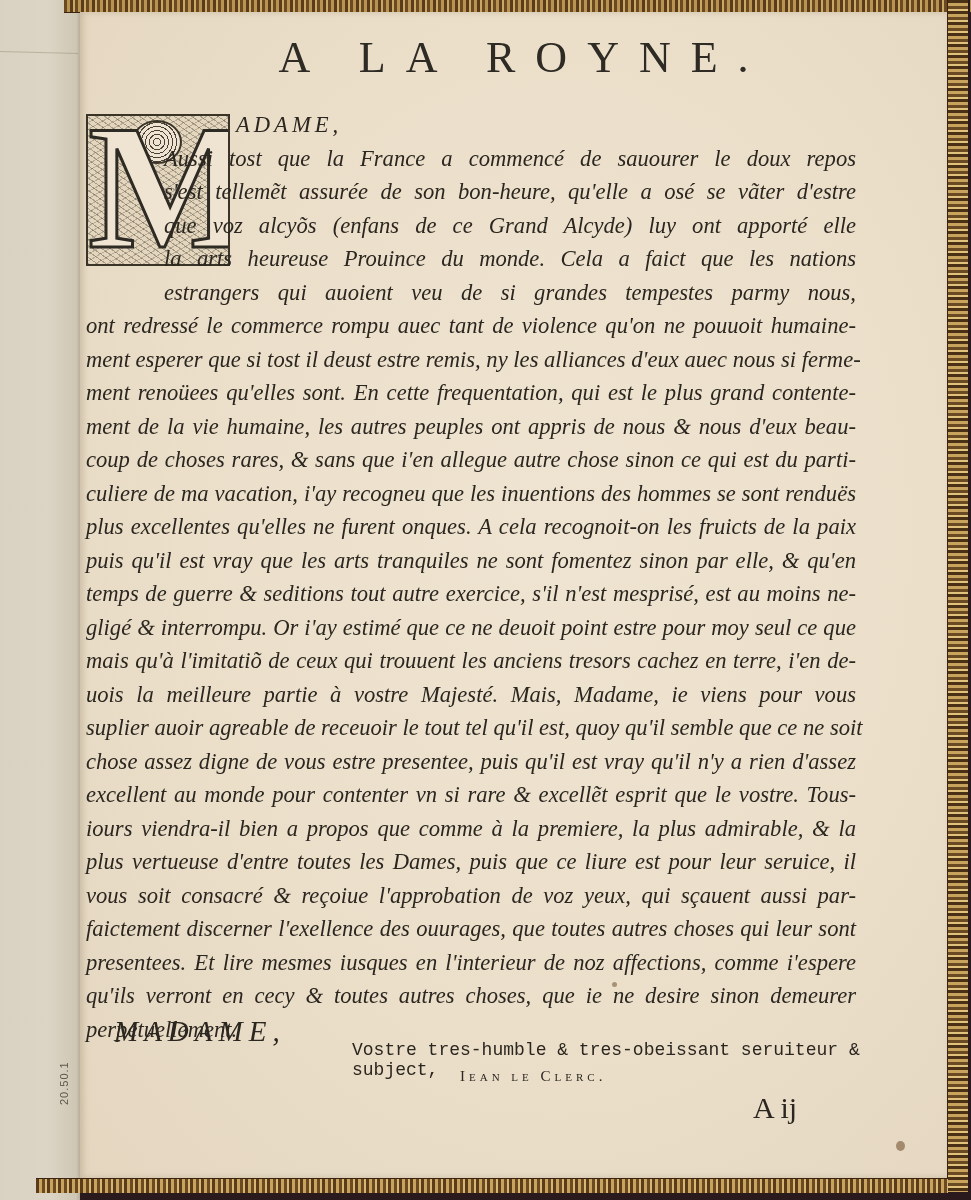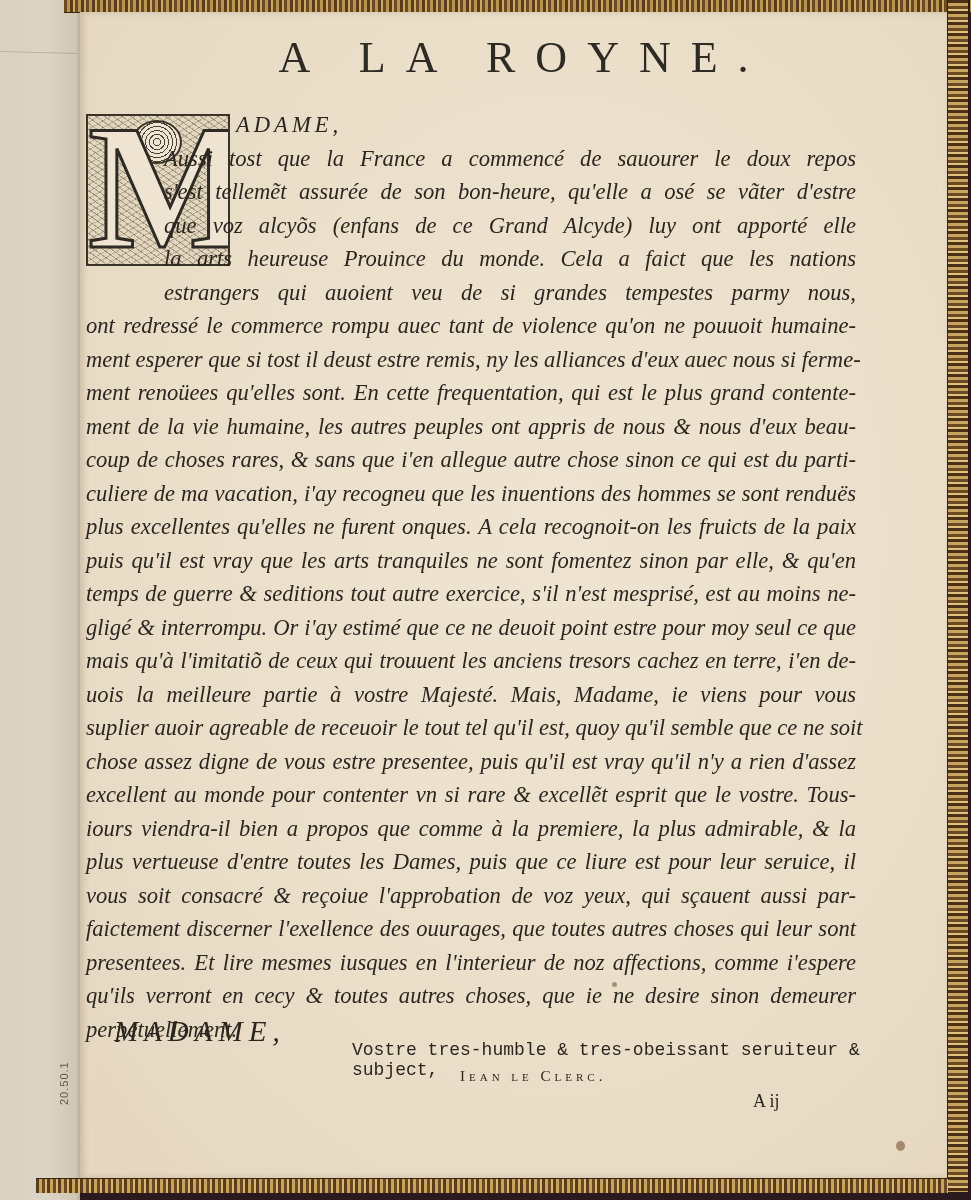--- a/index.html
+++ b/index.html
@@ -87,21 +87,21 @@
     position: absolute; left: 272px; top: 1028px;
     font-family: Liberation Mono, monospace; font-size: 18px; color: #2b261f;
   }
   .signature-name {
     position: absolute; left: 380px; top: 1056px;
     font-family: "Liberation Serif", serif; font-size: 15px; letter-spacing: 4px; color: #2b261f;
     font-variant: small-caps;
   }
   .signature-mark {
     position: absolute; left: 673px; top: 1079px;
-    font-family: "Liberation Serif", serif; font-size: 18px; color: #2b261f;
+    font-family: "Liberation Serif", serif; font-size: 30px; color: #2b261f;
   }
 </style>
 </head>
 <body>
 
 <div class="left-page">
   <div class="fold"></div>
   <div class="shelfmark">20.50.1</div>
 </div>
 <div class="binding-top"></div>

